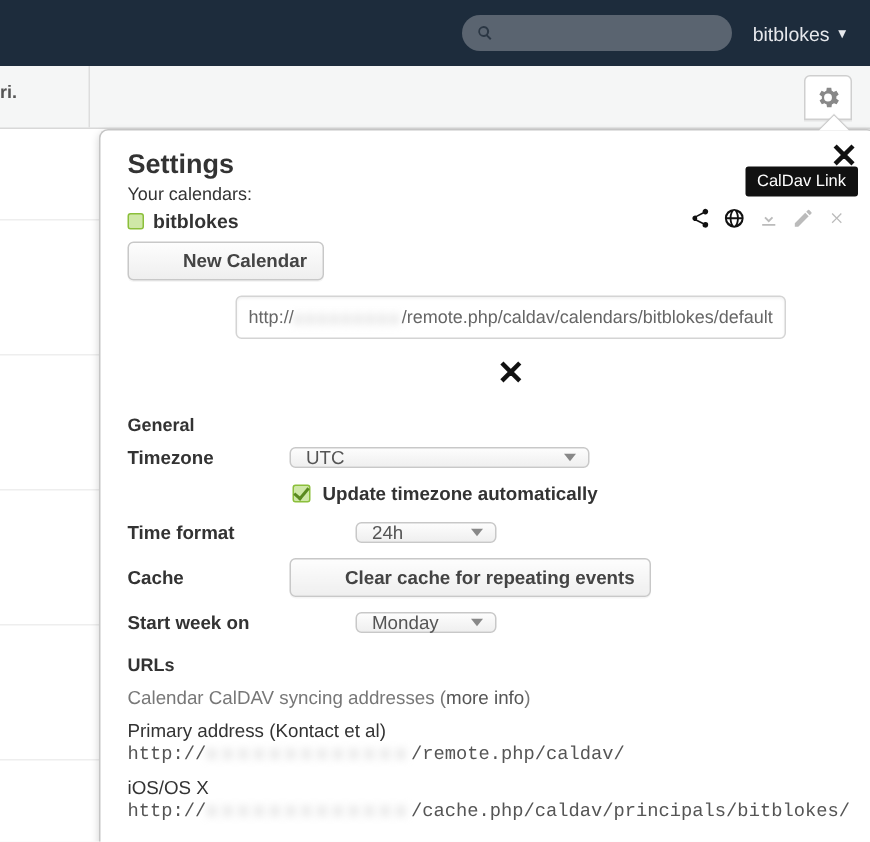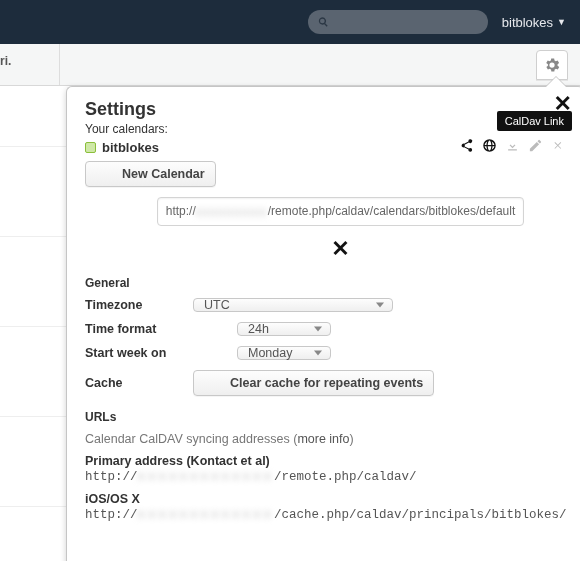--- a/index.html
+++ b/index.html
@@ -153,21 +153,21 @@
   }
   .select.sm { min-width: 94px; margin-left: 44px; }
   .check-row { display: flex; align-items: center; gap: 8px; margin: 0 0 12px 110px; }
   .chk {
     width: 12px; height: 12px; background: #cfe8a7; border: 1px solid #8bbf3b; border-radius: 2px; position: relative;
   }
   .chk::after { content: ""; position: absolute; left: 2px; top: -1px; width: 4px; height: 8px; border: solid #5a8a1f; border-width: 0 2px 2px 0; transform: rotate(40deg); }
 
   .urls-note { font-size: 12.5px; color: #777; margin-bottom: 8px; }
   .urls-note .more { color: #555; }
-  .addr-label { font-size: 12.5px; font-weight: bold; margin-bottom: 2px; color: #333; }
+  .addr-label { font-size: 12.5px; font-weight: normal; margin-bottom: 2px; color: #333; }
   .addr-url { font-family: "Courier New", monospace; font-size: 12.5px; color: #555; margin-bottom: 8px; white-space: nowrap; }
   .addr-url .blur { display:inline-block; filter: blur(3px); color:#bbb; vertical-align: middle; letter-spacing: 3px; }
 
 </style>
 </head>
 <body>
 
 <div class="header">
   <div class="search-wrap">
     <svg viewBox="0 0 16 16">
@@ -252,42 +252,46 @@
   <h3 class="sec">General</h3>
 
   <div class="form-row">
     <span class="lbl">Timezone</span>
     <div class="select">
       <span>UTC</span>
       <span class="tri"></span>
     </div>
   </div>
 
+  <div class="check-row">
+    <span class="chk"></span>
+    <span style="font-weight:bold;font-size:12.5px">Update timezone automatically</span>
+  </div>
 
   <div class="form-row">
     <span class="lbl">Time format</span>
     <div class="select sm">
       <span>24h</span>
       <span class="tri"></span>
     </div>
   </div>
 
   <div class="form-row">
+    <span class="lbl">Cache</span>
+    <button class="btn bold">Clear cache for repeating events</button>
+  </div>
+
+  <div class="form-row">
     <span class="lbl">Start week on</span>
     <div class="select sm">
       <span>Monday</span>
       <span class="tri"></span>
     </div>
   </div>
 
-  <div class="form-row">
-    <span class="lbl">Cache</span>
-    <button class="btn bold">Clear cache for repeating events</button>
-  </div>
-
   <h3 class="sec">URLs</h3>
   <div class="urls-note">
     <span>Calendar CalDAV syncing addresses (</span><span class="more">more info</span><span>)</span>
   </div>
 
   <div class="addr-label">Primary address (Kontact et al)</div>
   <div class="addr-url">
     <span>http://</span><span class="blur">xxxxxxxxxxxxx</span><span>/remote.php/caldav/</span>
   </div>
 

